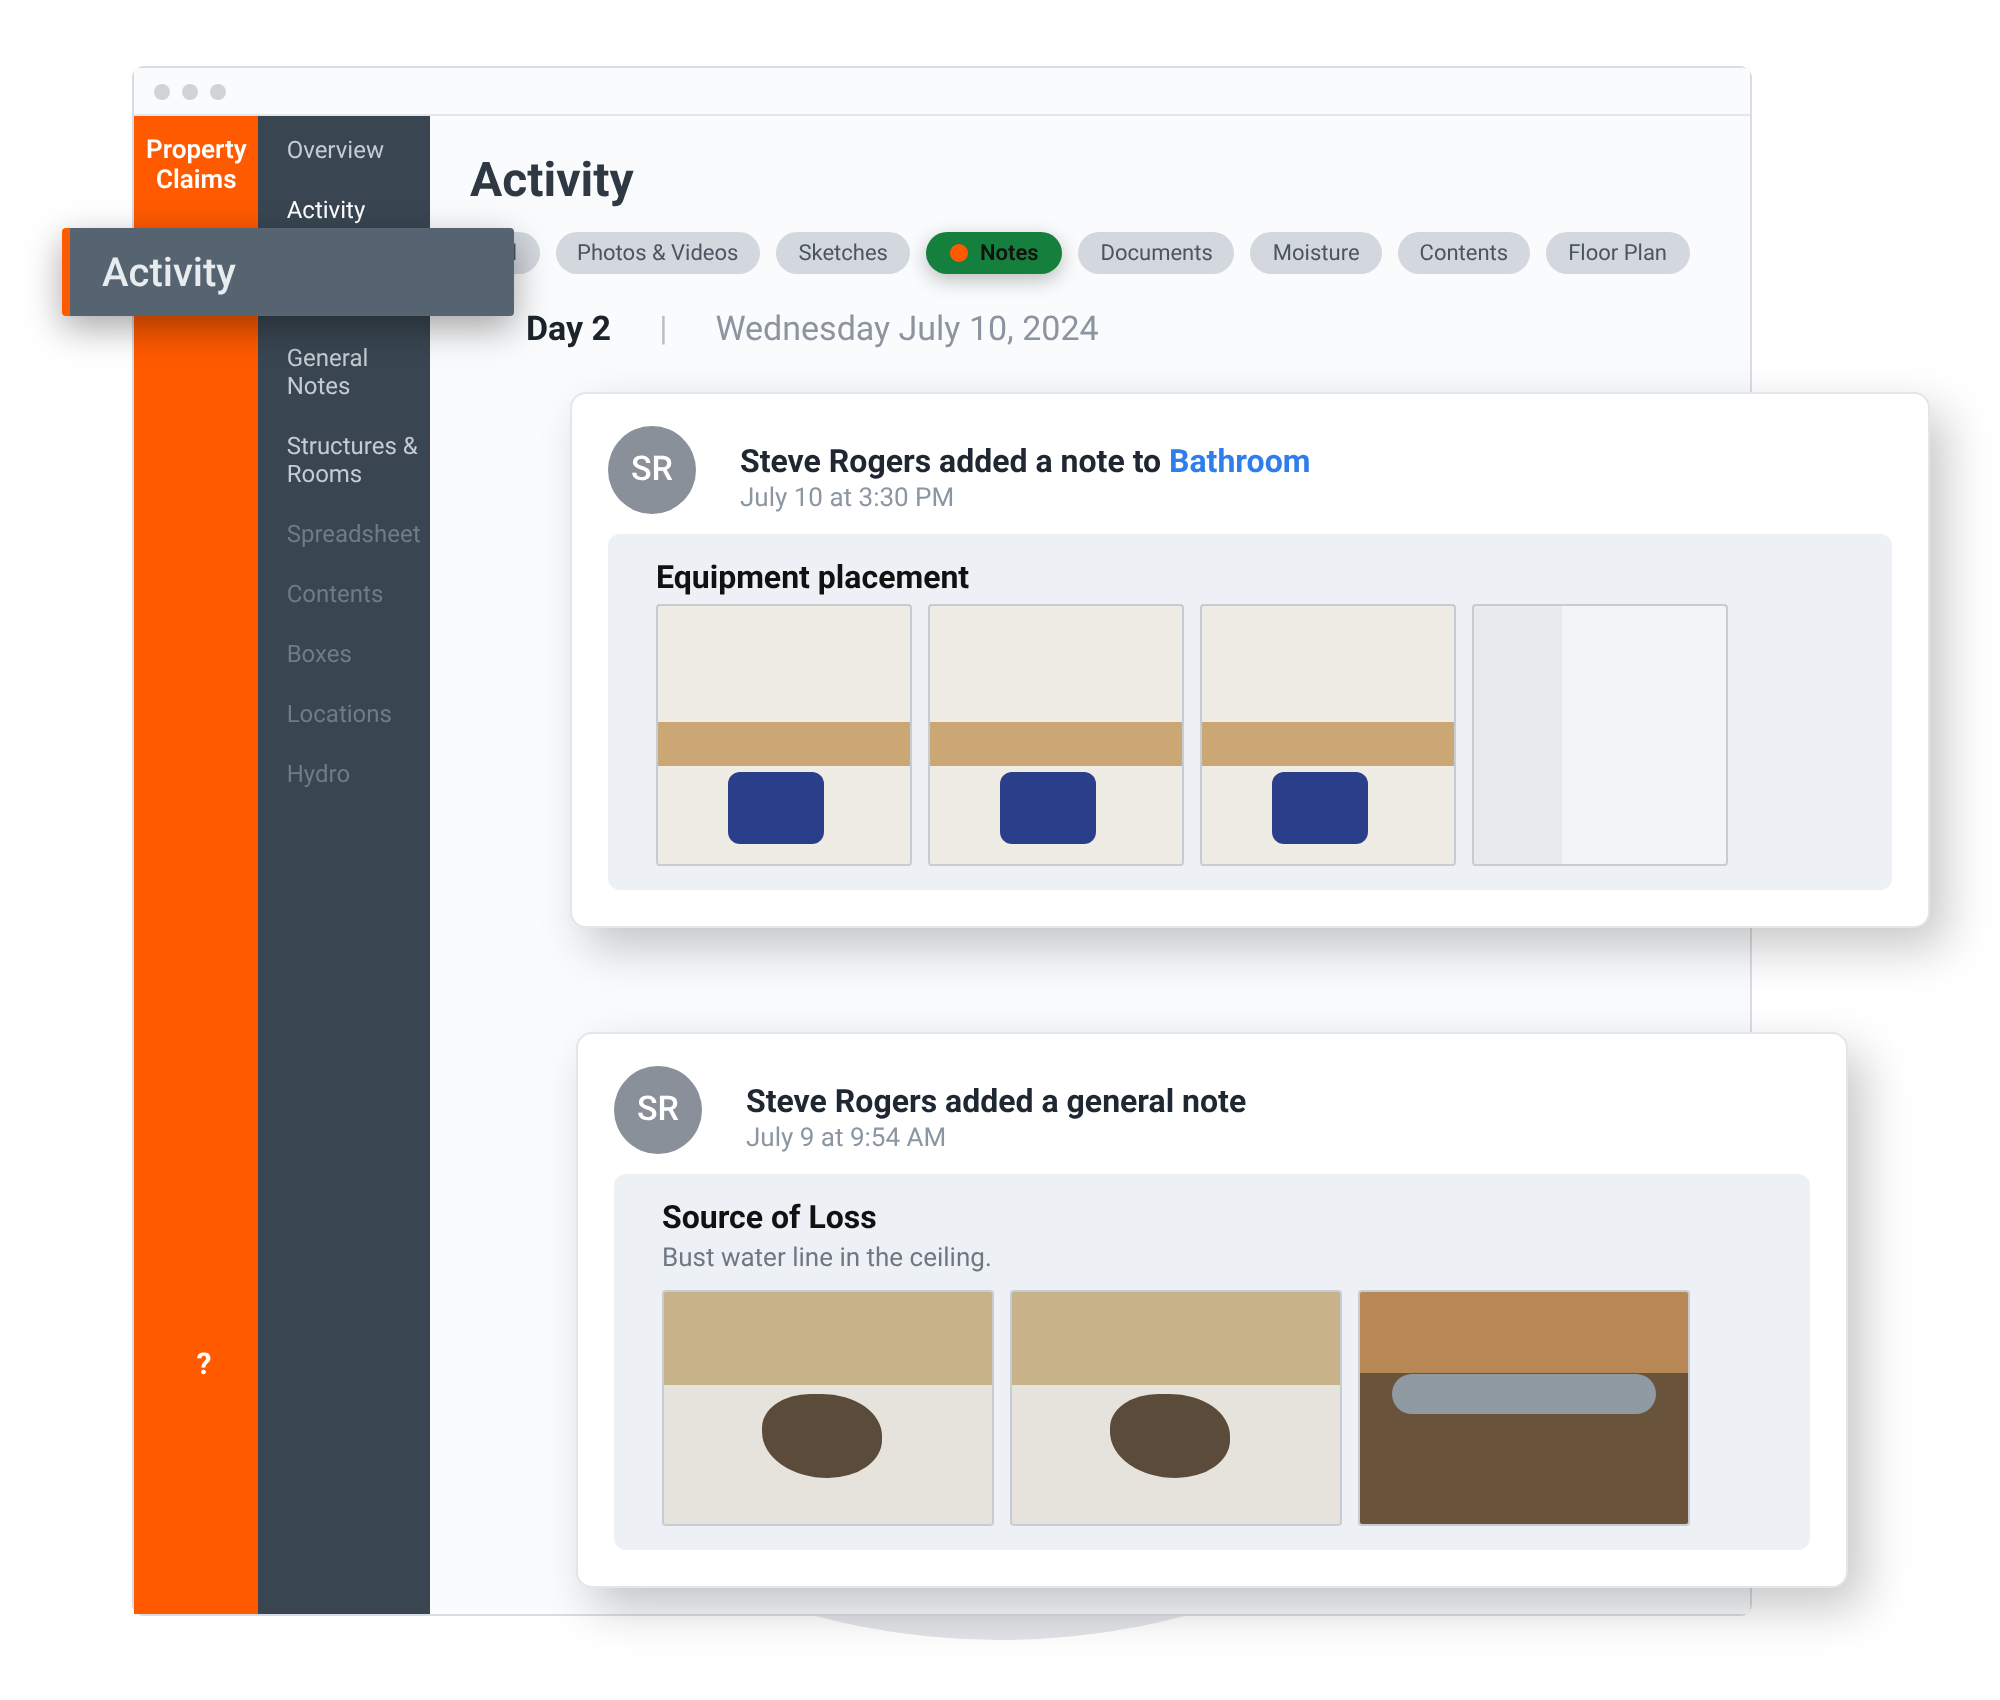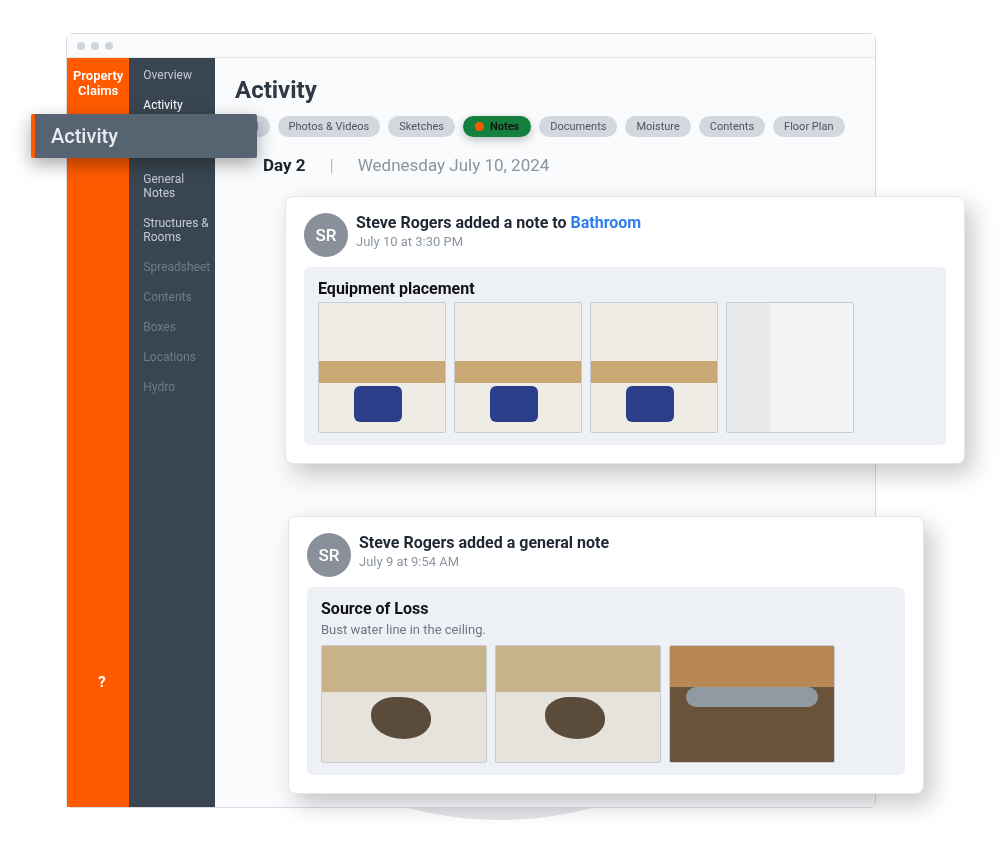--- a/index.html
+++ b/index.html
@@ -21,26 +21,26 @@
 .page-title{font-size:24px;font-weight:700;color:#2f3944;margin-bottom:12px}
 .filters{display:flex;gap:8px;flex-wrap:wrap;margin-bottom:18px}
 .chip{background:#d3d8df;border-radius:16px;padding:4px 11px;font-size:11px;color:#4b5560;cursor:pointer}
 .chip.active{background:#15803d;color:#111;font-weight:600;padding:4px 12px;display:flex;align-items:center;gap:6px;box-shadow:0 3px 10px rgba(0,0,0,.25)}
 .chip.active::before{content:"";width:9px;height:9px;border-radius:50%;background:#ff5a00;display:inline-block}
 .day-header{display:flex;align-items:baseline;gap:24px;margin:18px 0 10px 28px}
 .day-label{font-size:17px;font-weight:700;color:#1c232b}
 .day-sep{color:#b9bfc7;font-size:17px}
 .day-date{font-size:17px;color:#8b949f;font-weight:400}
 .card{position:absolute;background:#fff;border:1px solid #e1e6ec;border-radius:8px;padding:16px 18px 18px 18px;box-shadow:8px 10px 24px rgba(0,0,0,.22);z-index:3}
-.card-top{display:flex;gap:8px;align-items:flex-start;margin-bottom:10px}
+.card-top{display:flex;gap:22px;align-items:flex-end;margin-bottom:10px}
 .avatar{width:44px;height:44px;border-radius:50%;background:#8a9099;color:#fff;display:flex;align-items:center;justify-content:center;font-size:17px;font-weight:500;flex-shrink:0}
 .headline{font-size:16px;font-weight:700;color:#1f2832}
 .headline .link{color:#2f7eed;font-weight:700}
 .ts{font-size:13px;color:#8c96a2;margin-top:2px}
-.note{background:#edf1f6;border-radius:6px;padding:12px 14px}
+.note{background:#edf1f6;border-radius:6px;padding:12px 24px}
 .note-title{font-size:16px;font-weight:700;color:#111;margin-bottom:4px}
 .note-sub{font-size:13px;color:#6d7883;margin-bottom:8px}
 .thumbs{display:flex;gap:8px}
 .thumb{border:1px solid #c7ccd3;background:#d8dde2;border-radius:2px}
 .thumbs.small .thumb{width:128px;height:131px}
 .thumbs.big .thumb{width:166px;height:118px}
 
 .ph-bathroom{background:linear-gradient(180deg,#efece6 0 45%,#caa775 45% 62%,#efece6 62% 100%);position:relative}
 .ph-bathroom::after{content:"";position:absolute;bottom:10px;left:28%;width:48px;height:36px;background:#2b3e8a;border-radius:6px}
 .ph-door{background:linear-gradient(90deg,#e9eaec 0 35%,#f3f4f5 35% 100%)}

